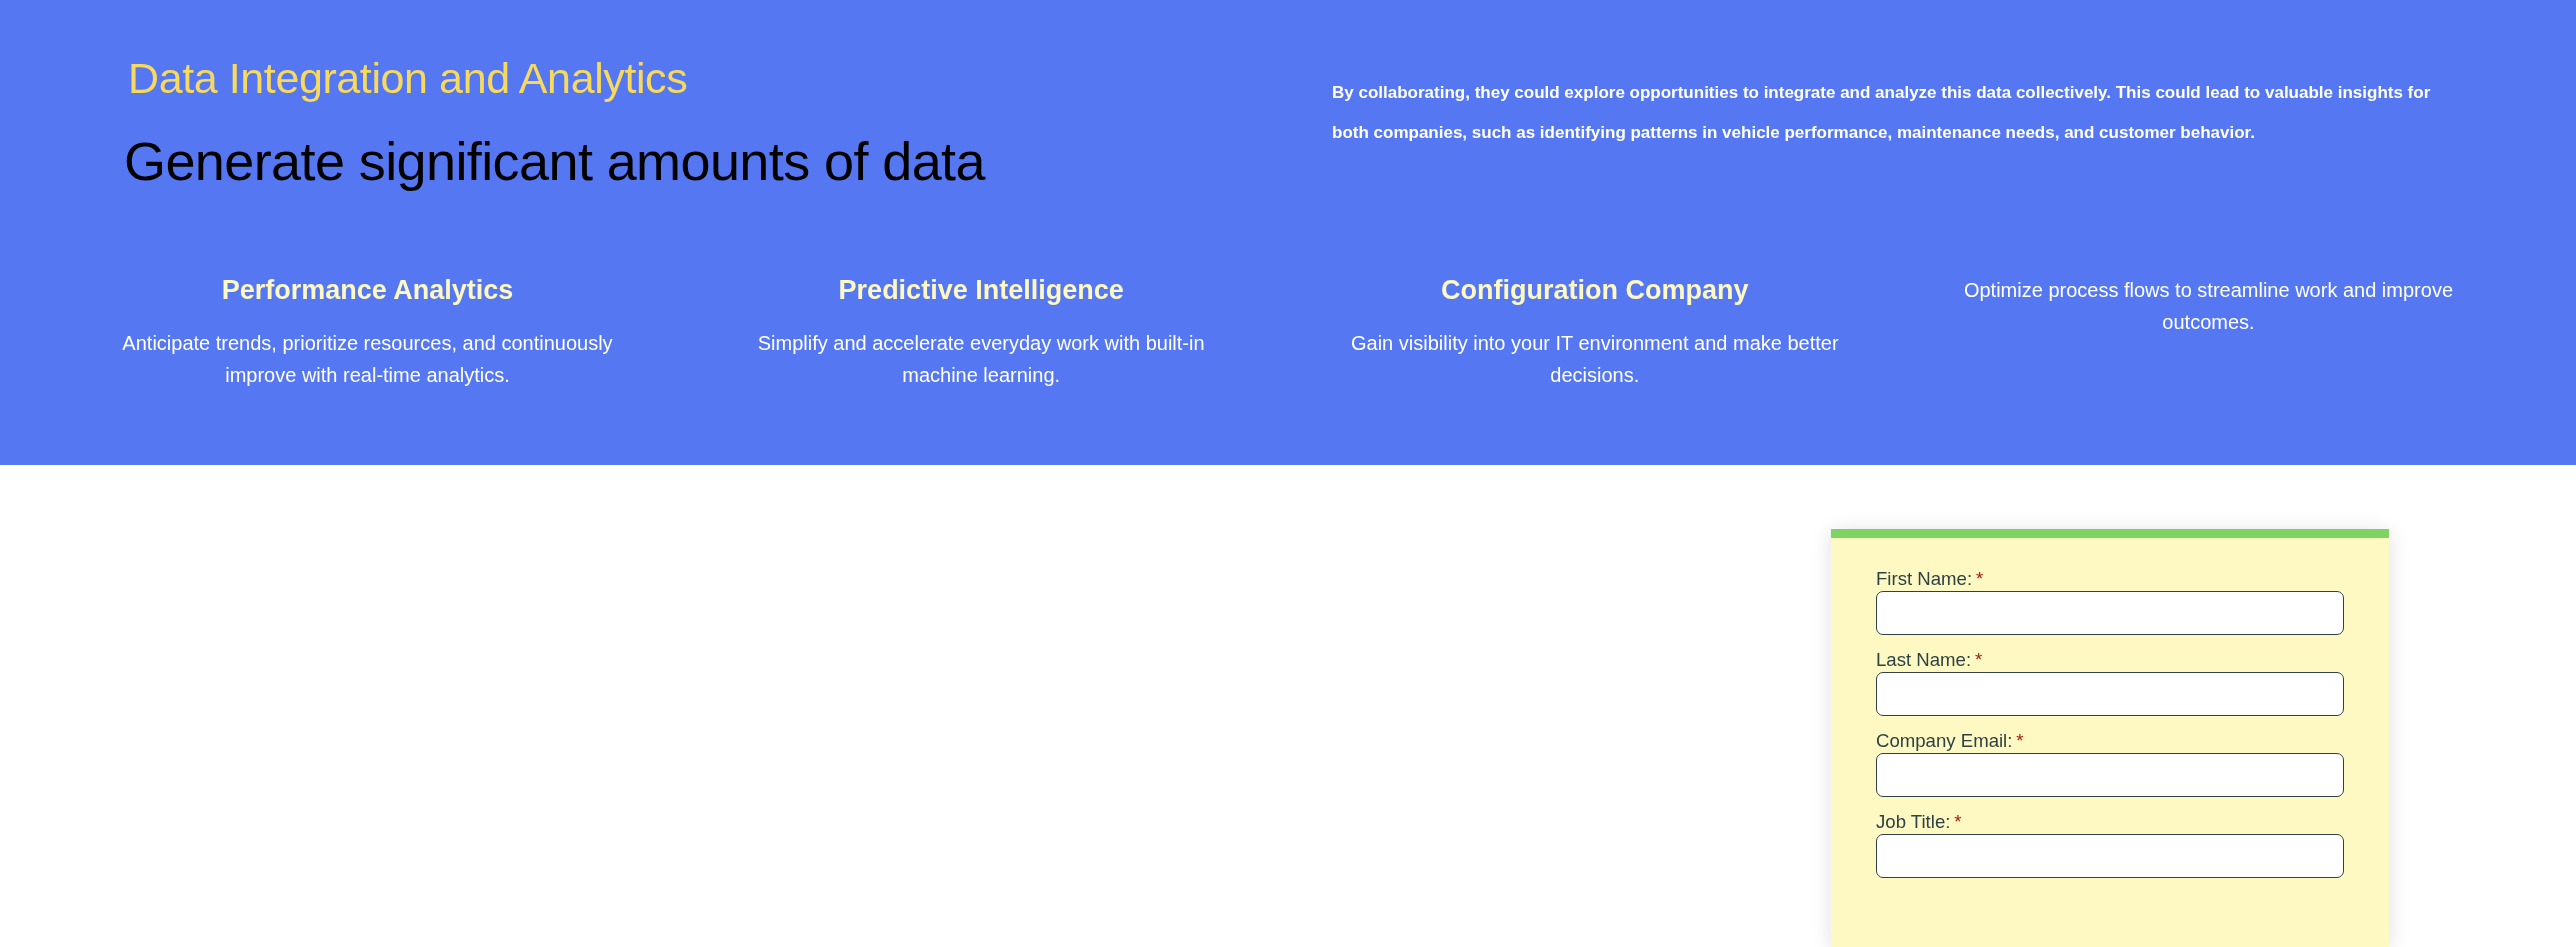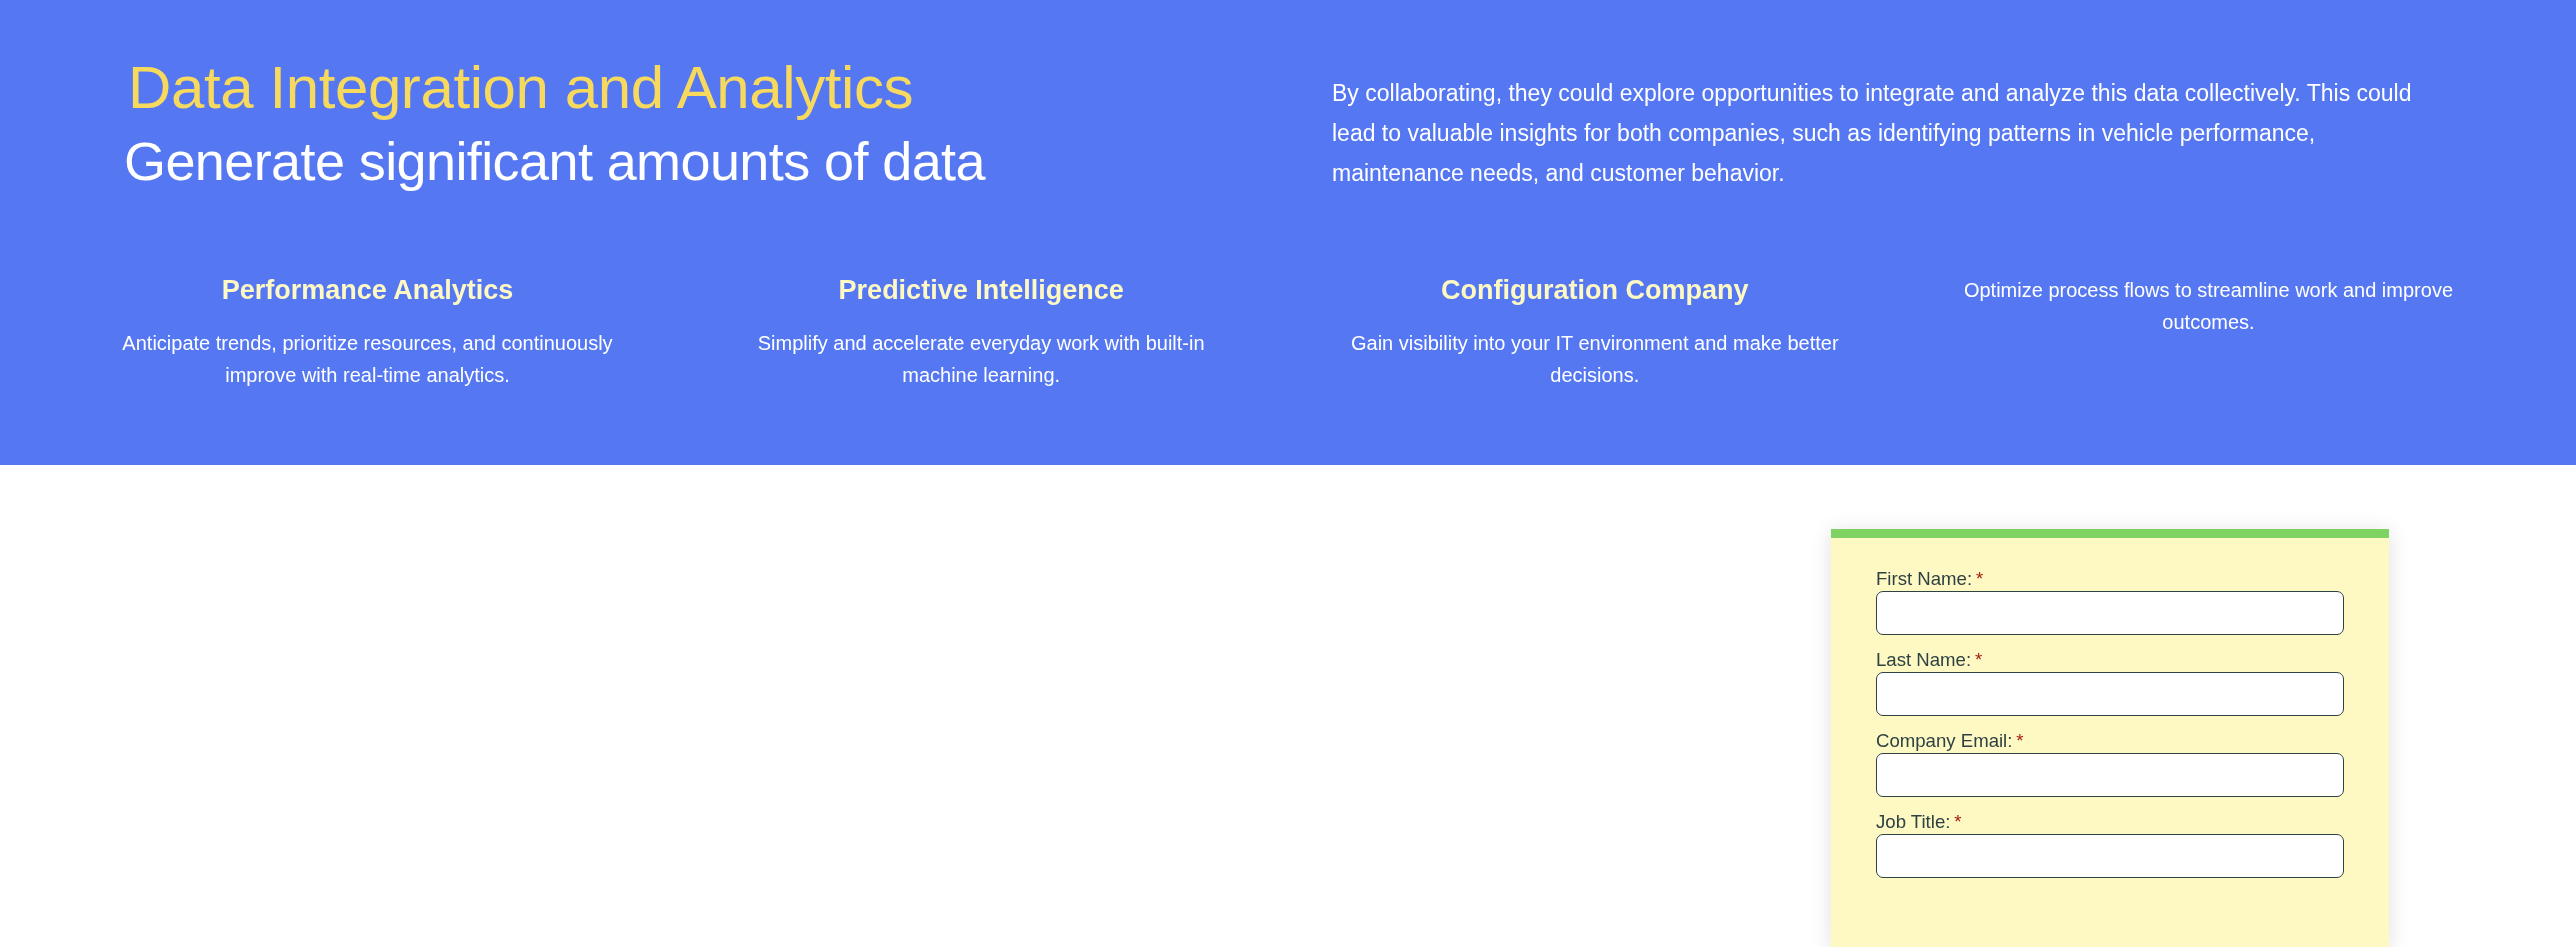--- a/index.html
+++ b/index.html
@@ -28,46 +28,46 @@
   .hero-top {
     position: absolute;
     left: 0; top: 0;
     width: 2576px;
     height: 232px;
   }
   .hero-eyebrow {
     position: absolute;
     left: 128px;
     top: 53px;
-    font-size: 60px;
+    font-size: 43px;
     line-height: 1.18;
     font-weight: 400;
     color: #F7D95E;
     letter-spacing: -0.4px;
     white-space: nowrap;
   }
   .hero-title {
     position: absolute;
     left: 124px;
     top: 130px;
     font-size: 54px;
     line-height: 1.18;
     font-weight: 400;
-    color: #ffffff;
+    color: #000000;
     letter-spacing: -0.6px;
     white-space: nowrap;
   }
   .hero-paragraph {
     position: absolute;
     left: 1332px;
     top: 73px;
     width: 1113px;
-    font-size: 23px;
+    font-size: 17px;
     line-height: 40px;
-    font-weight: 400;
+    font-weight: 700;
     color: #ffffff;
   }
 
   
   .features {
     position: absolute;
     left: 93px;
     top: 274px;
     width: 2390px;
     display: flex;

